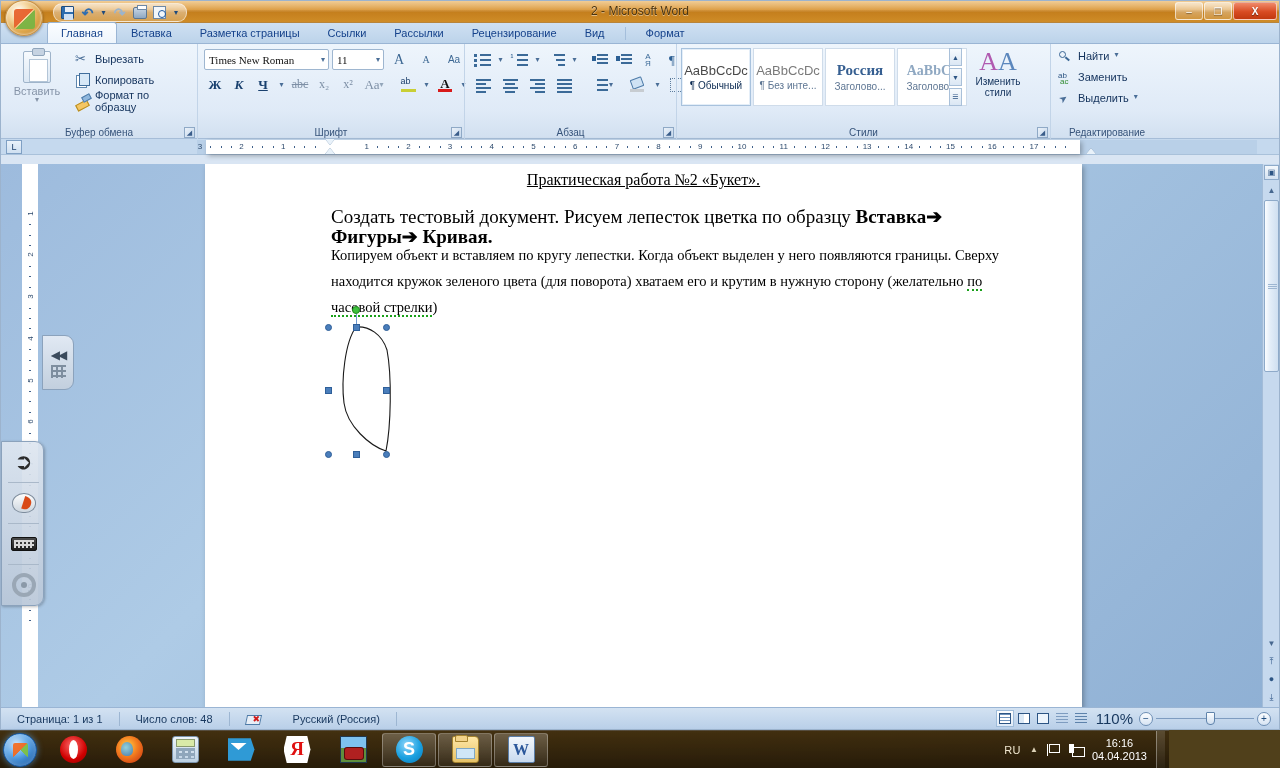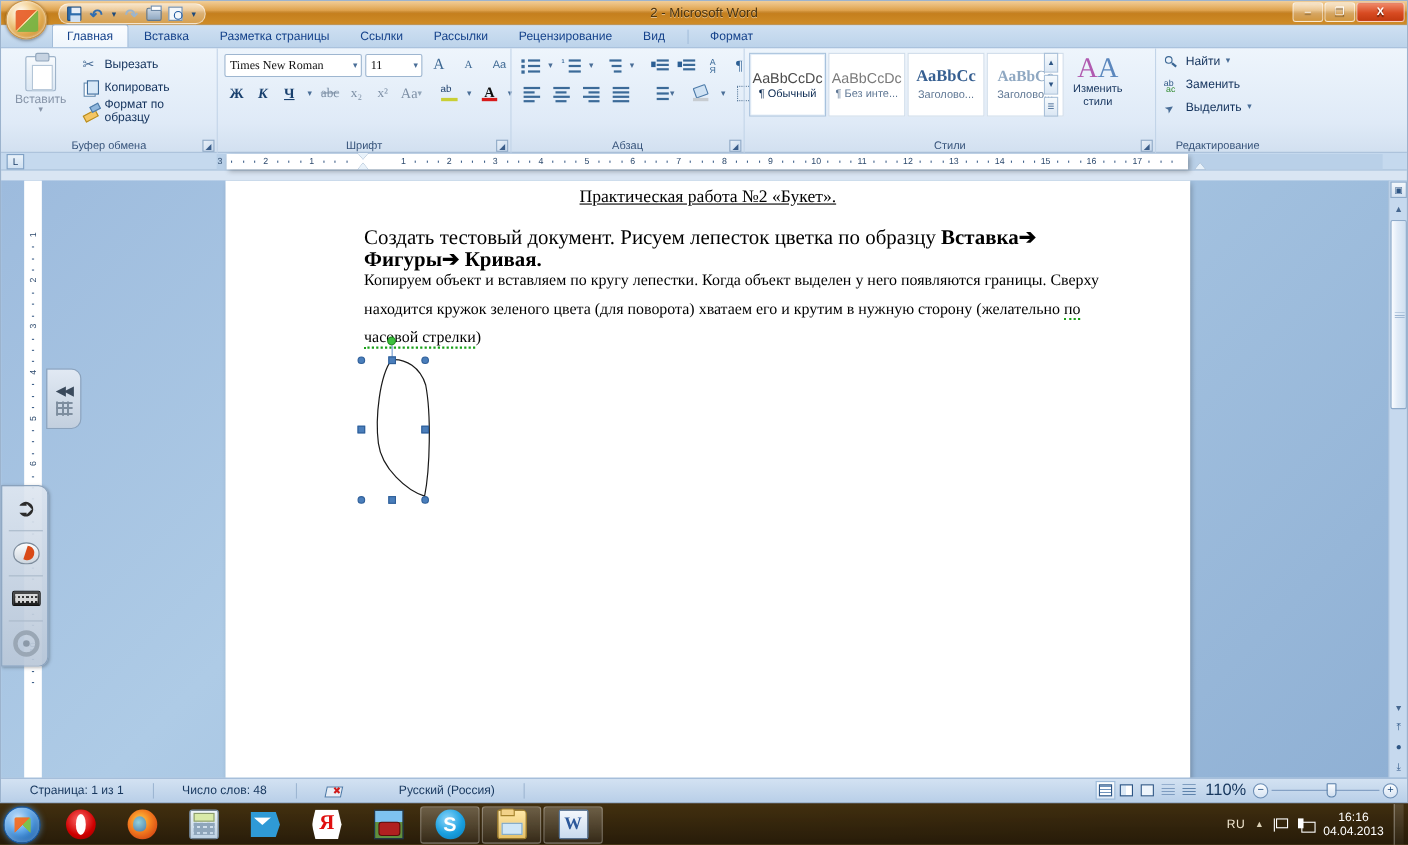--- a/index.html
+++ b/index.html
@@ -325,42 +325,42 @@
     background:repeating-linear-gradient(90deg,#7e8e9f 0 2px,transparent 2px 5px),
                repeating-linear-gradient(180deg,#7e8e9f 0 2px,transparent 2px 5px);}
 
   
   .statusbar{
     position:absolute;left:0;right:0;bottom:0;height:22px;
     background:linear-gradient(180deg,#d3e2f2,#b9cfe8);
     border-top:1px solid #9ab5d4;
     display:flex;align-items:center;font-size:11px;color:#17375e;
   }
-  .sb-item{padding:0 26px;height:22px;display:flex;align-items:center;gap:5px;}
+  .sb-item{padding:0 16px;height:22px;display:flex;align-items:center;gap:5px;}
   .sb-sep{width:1px;height:14px;background:#9db6d2;}
   .proof-ico{width:15px;height:13px;position:relative;}
   .proof-ico:before{content:"";position:absolute;left:0;top:3px;width:13px;height:8px;background:#e8eef6;border:1px solid #4e7ba8;transform:skewX(-12deg);}
   .proof-ico:after{content:"\2716";position:absolute;left:7px;top:2px;font-size:9px;color:#d01a1a;}
   .sb-right{margin-left:auto;display:flex;align-items:center;gap:6px;padding-right:8px;}
   .viewbtns{display:flex;gap:1px;}
   .vbtn{width:18px;height:17px;border:1px solid transparent;display:flex;align-items:center;justify-content:center;}
   .vbtn.sel{border-color:#9fbcda;background:linear-gradient(180deg,#fdfefe,#dfeaf7);}
   .vico{width:12px;height:11px;border:1px solid #2d5584;background:#fff;position:relative;}
   .vico.p{background:repeating-linear-gradient(180deg,#6f93bc 0 1px,#fff 1px 3px);}
   .zoomtxt{font-size:15px;color:#17375e;min-width:34px;text-align:right;}
   .zslider{display:flex;align-items:center;gap:3px;}
   .zbtn{width:14px;height:14px;border-radius:50%;border:1px solid #6e8fb5;background:linear-gradient(180deg,#fbfdff,#d7e4f3);
     display:flex;align-items:center;justify-content:center;font-size:10px;color:#1d4a7c;line-height:9px;}
   .ztrack{width:98px;height:1px;background:#7e9cc0;position:relative;}
   .zthumb{position:absolute;left:50px;top:-6px;width:9px;height:13px;background:linear-gradient(180deg,#fbfdff,#d0dff0);
     border:1px solid #5f83ab;border-radius:1px 1px 4px 4px;}
 
   
   .taskbar{
-    position:absolute;left:0;bottom:0;width:1280px;height:38px;
+    position:absolute;left:0;bottom:0;width:1169px;height:38px;
     background:linear-gradient(180deg,rgba(62,44,14,.92),rgba(36,25,8,.96));
     border-top:1px solid rgba(255,255,255,.22);
     display:flex;align-items:center;
   }
   .startorb{
     width:34px;height:34px;border-radius:50%;margin-left:3px;
     background:radial-gradient(circle at 38% 32%,#cfe6fb 0%,#5ea6e8 40%,#1862b0 75%,#0c3f78 100%);
     border:1px solid #1a5da8;box-shadow:0 0 6px rgba(90,170,240,.6), inset 0 0 6px rgba(255,255,255,.45);
     position:relative;
   }
@@ -689,21 +689,21 @@
         <div class="styleboxes">
           <div class="stylebox sel">
             <span class="sp">AaBbCcDc</span>
             <span class="sn cur">¶ Обычный</span>
           </div>
           <div class="stylebox">
             <span class="sp" style="color:#7a7a7a">AaBbCcDc</span>
             <span class="sn">¶ Без инте...</span>
           </div>
           <div class="stylebox">
-            <span class="sp serifb">AaBbCс</span>
+            <span class="sp serifb">Россия</span>
             <span class="sn">Заголово...</span>
           </div>
           <div class="stylebox">
             <span class="sp serif2">AaBbCc</span>
             <span class="sn">Заголово...</span>
           </div>
         </div>
         <div class="stylescroll" style="right:88px">
           <div class="ssbtn">▲</div>
           <div class="ssbtn">▼</div>

